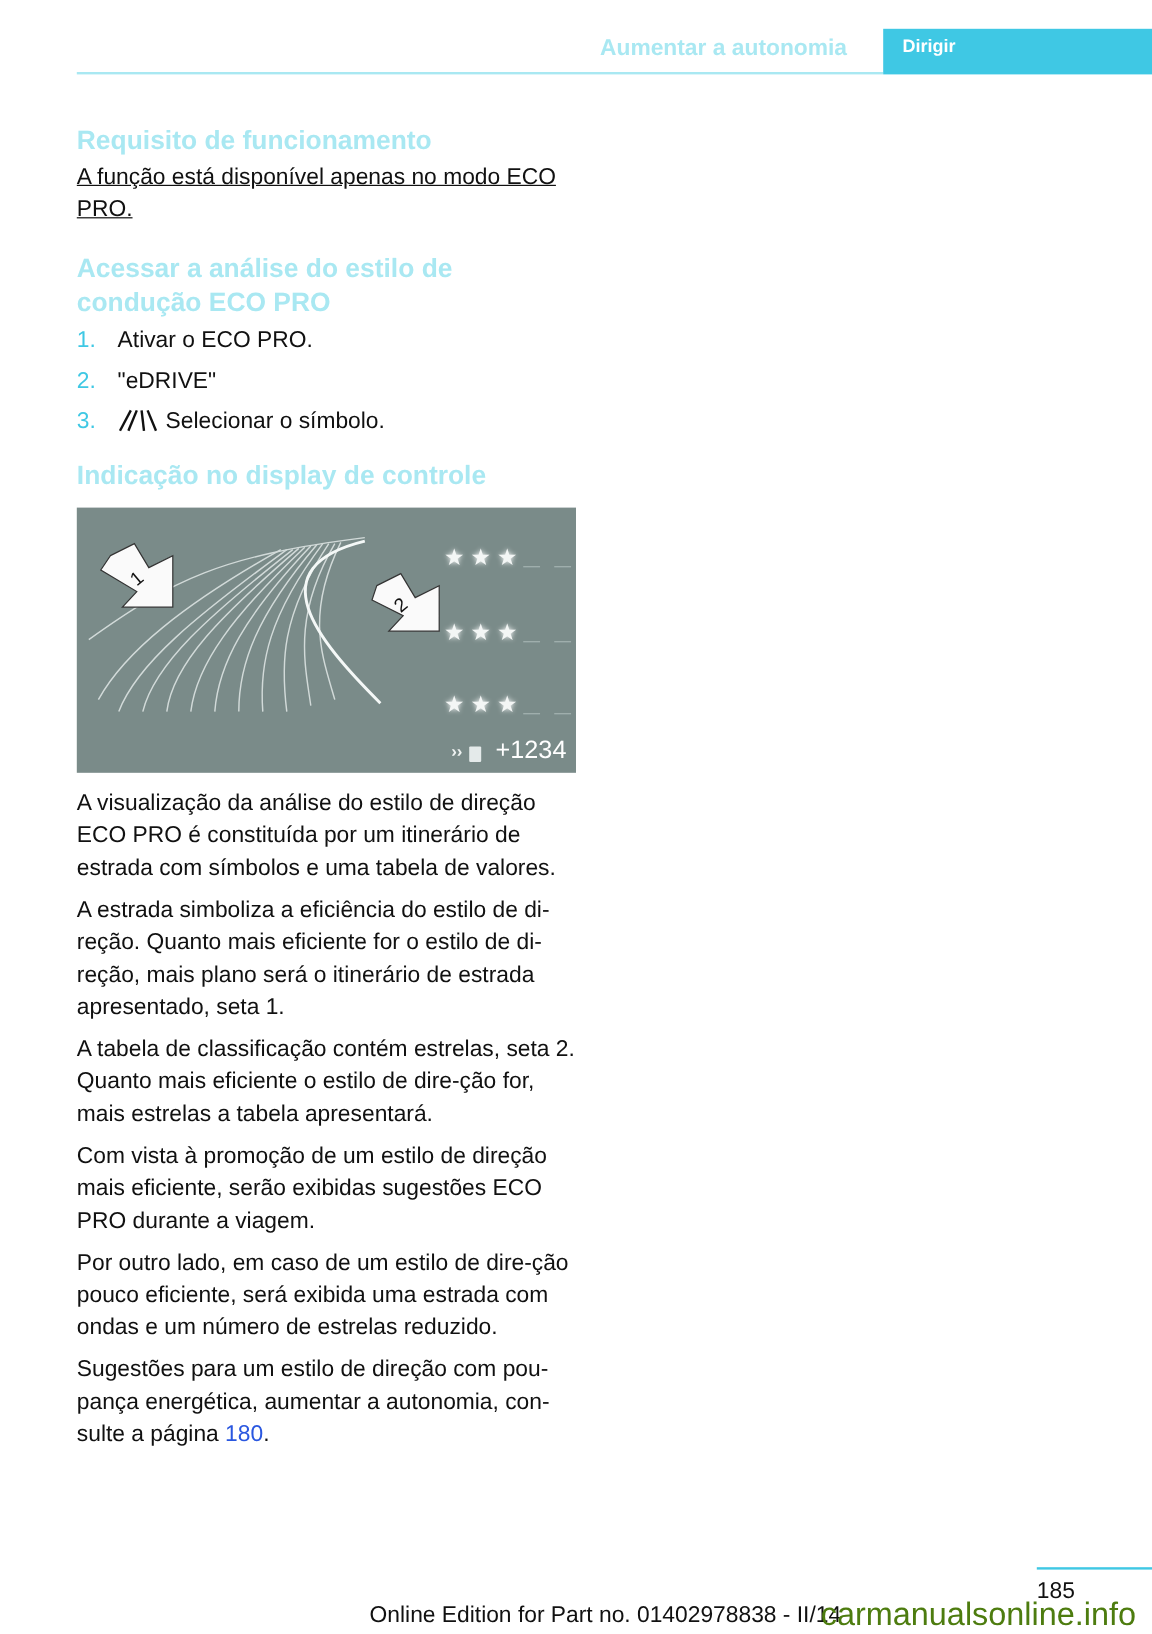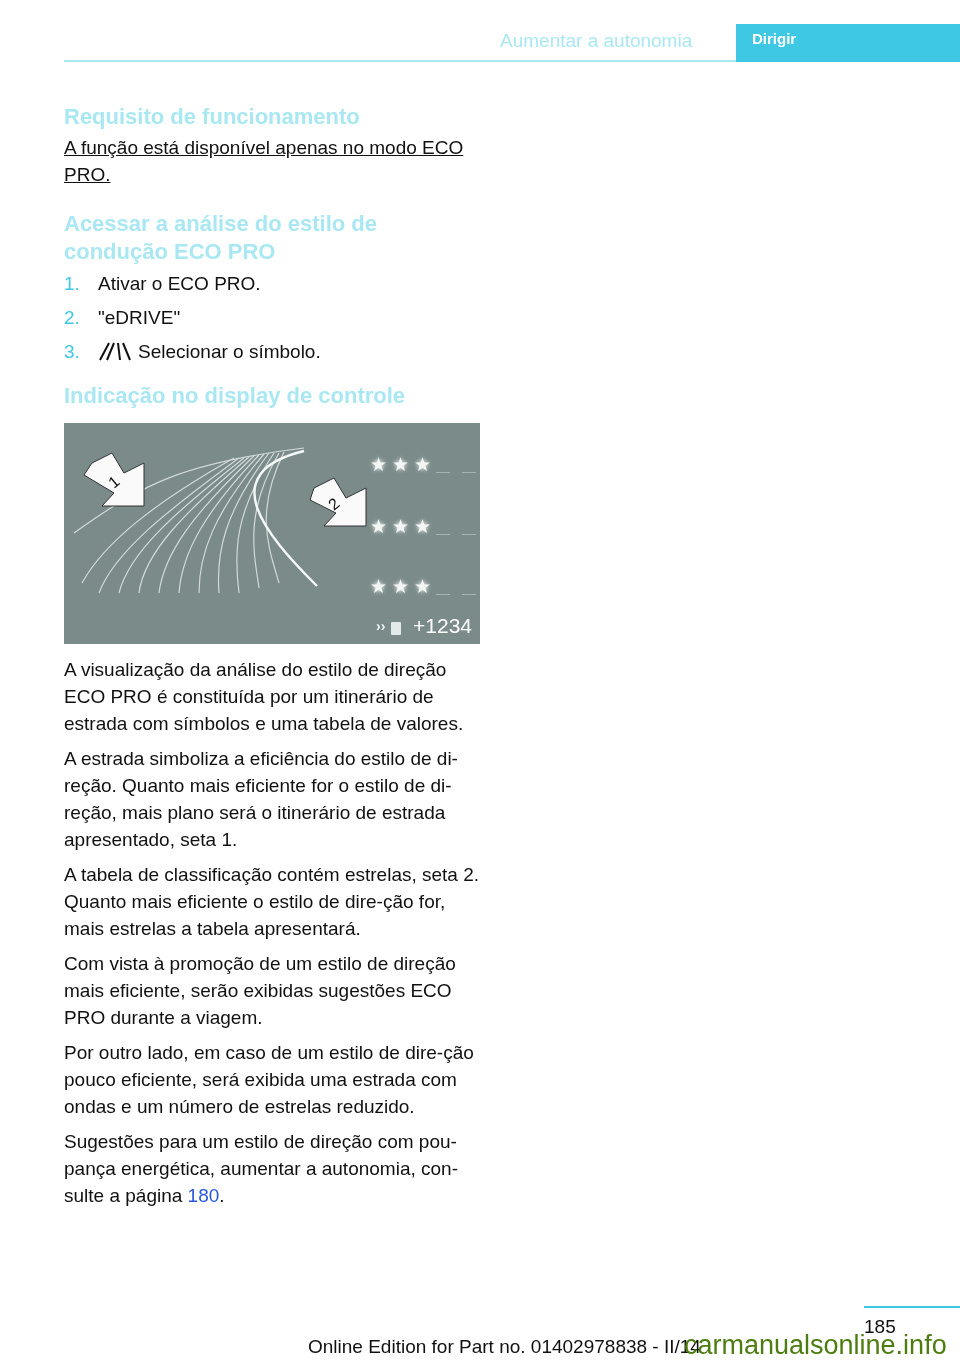--- a/index.html
+++ b/index.html
@@ -3,21 +3,21 @@
 <meta charset="utf-8">
 <style>
   html, body { margin: 0; padding: 0; }
   body {
     width: 960px; height: 1362px; position: relative; overflow: hidden;
     background: #ffffff;
     font-family: "Liberation Sans", sans-serif;
     color: #111;
   }
   .header-rule { position: absolute; left: 64px; top: 60px; width: 672px; height: 2px; background: #a9e8f2; }
-  .header-section { position: absolute; left: 500px; top: 30px; font-size: 19px; font-weight: normal; color: #a9e8f2; }
+  .header-section { position: absolute; left: 500px; top: 30px; font-size: 19px; font-weight: bold; color: #a9e8f2; }
   .header-tab { position: absolute; left: 736px; top: 24px; width: 224px; height: 38px; background: #3fc8e4; }
   .header-tab span { position: absolute; left: 16px; top: 6px; font-size: 15px; font-weight: bold; color: #fff; }
   h2 { margin: 0; font-size: 22px; font-weight: bold; color: #a9e8f2; line-height: 28px; }
   p { margin: 0; font-size: 19px; line-height: 27px; color: #111; }
 
   .h-req { position: absolute; left: 64px; top: 103px; }
   .p-req { position: absolute; left: 64px; top: 134px; width: 420px; text-decoration: underline; }
   .h-acc { position: absolute; left: 64px; top: 210px; width: 420px; }
   .steps { position: absolute; left: 64px; top: 270px; width: 420px; }
   .step { display: flex; font-size: 19px; line-height: 27px; height: 34px; }

